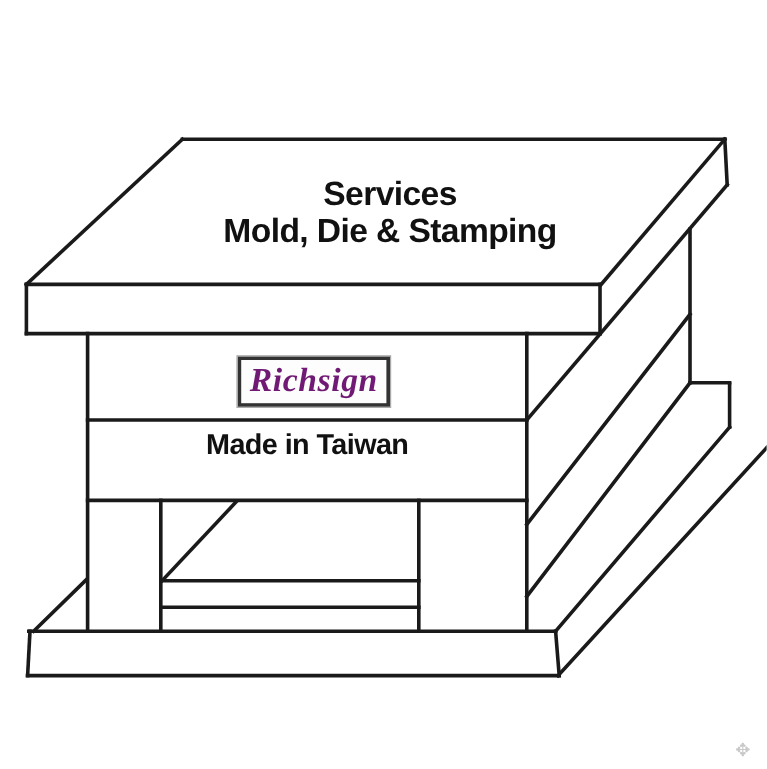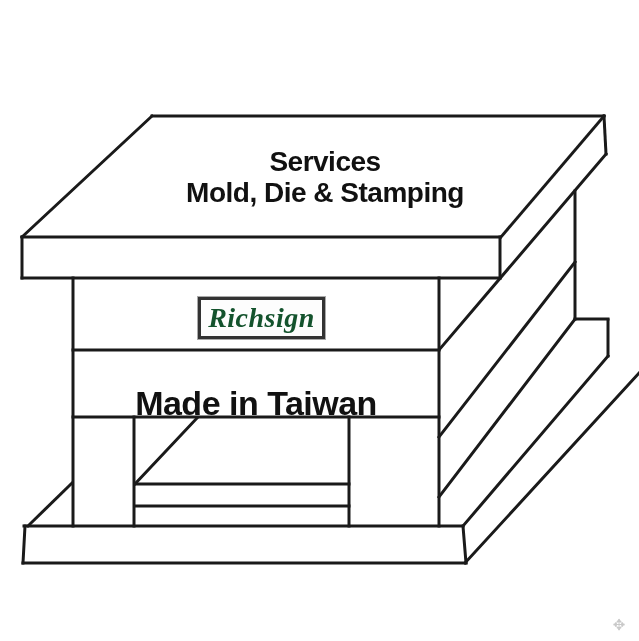--- a/index.html
+++ b/index.html
@@ -36,23 +36,23 @@
   .title-label {
     left: 150px;
     top: 146px;
     width: 350px;
     font-size: 28px;
     line-height: 31px;
     letter-spacing: -0.5px;
   }
   .origin-label {
     left: 73px;
-    top: 388px;
+    top: 356px;
     width: 366px;
-    font-size: 34px;
+    font-size: 24px;
     line-height: 30px;
     letter-spacing: -0.5px;
   }
   .brand-box {
     position: absolute;
     left: 198px;
     top: 297px;
     width: 127px;
     height: 42px;
     box-sizing: border-box;
@@ -61,21 +61,21 @@
     background: #fdfdfd;
     display: flex;
     align-items: center;
     justify-content: center;
   }
   .brand-box span {
     font-family: "Liberation Serif", serif;
     font-style: italic;
     font-weight: bold;
     font-size: 28px;
-    color: #14532d;
+    color: #701a75;
     letter-spacing: 0.5px;
   }
   .watermark {
     position: absolute;
     left: 609px;
     top: 615px;
     width: 20px;
     height: 20px;
     font-size: 15px;
     line-height: 20px;

